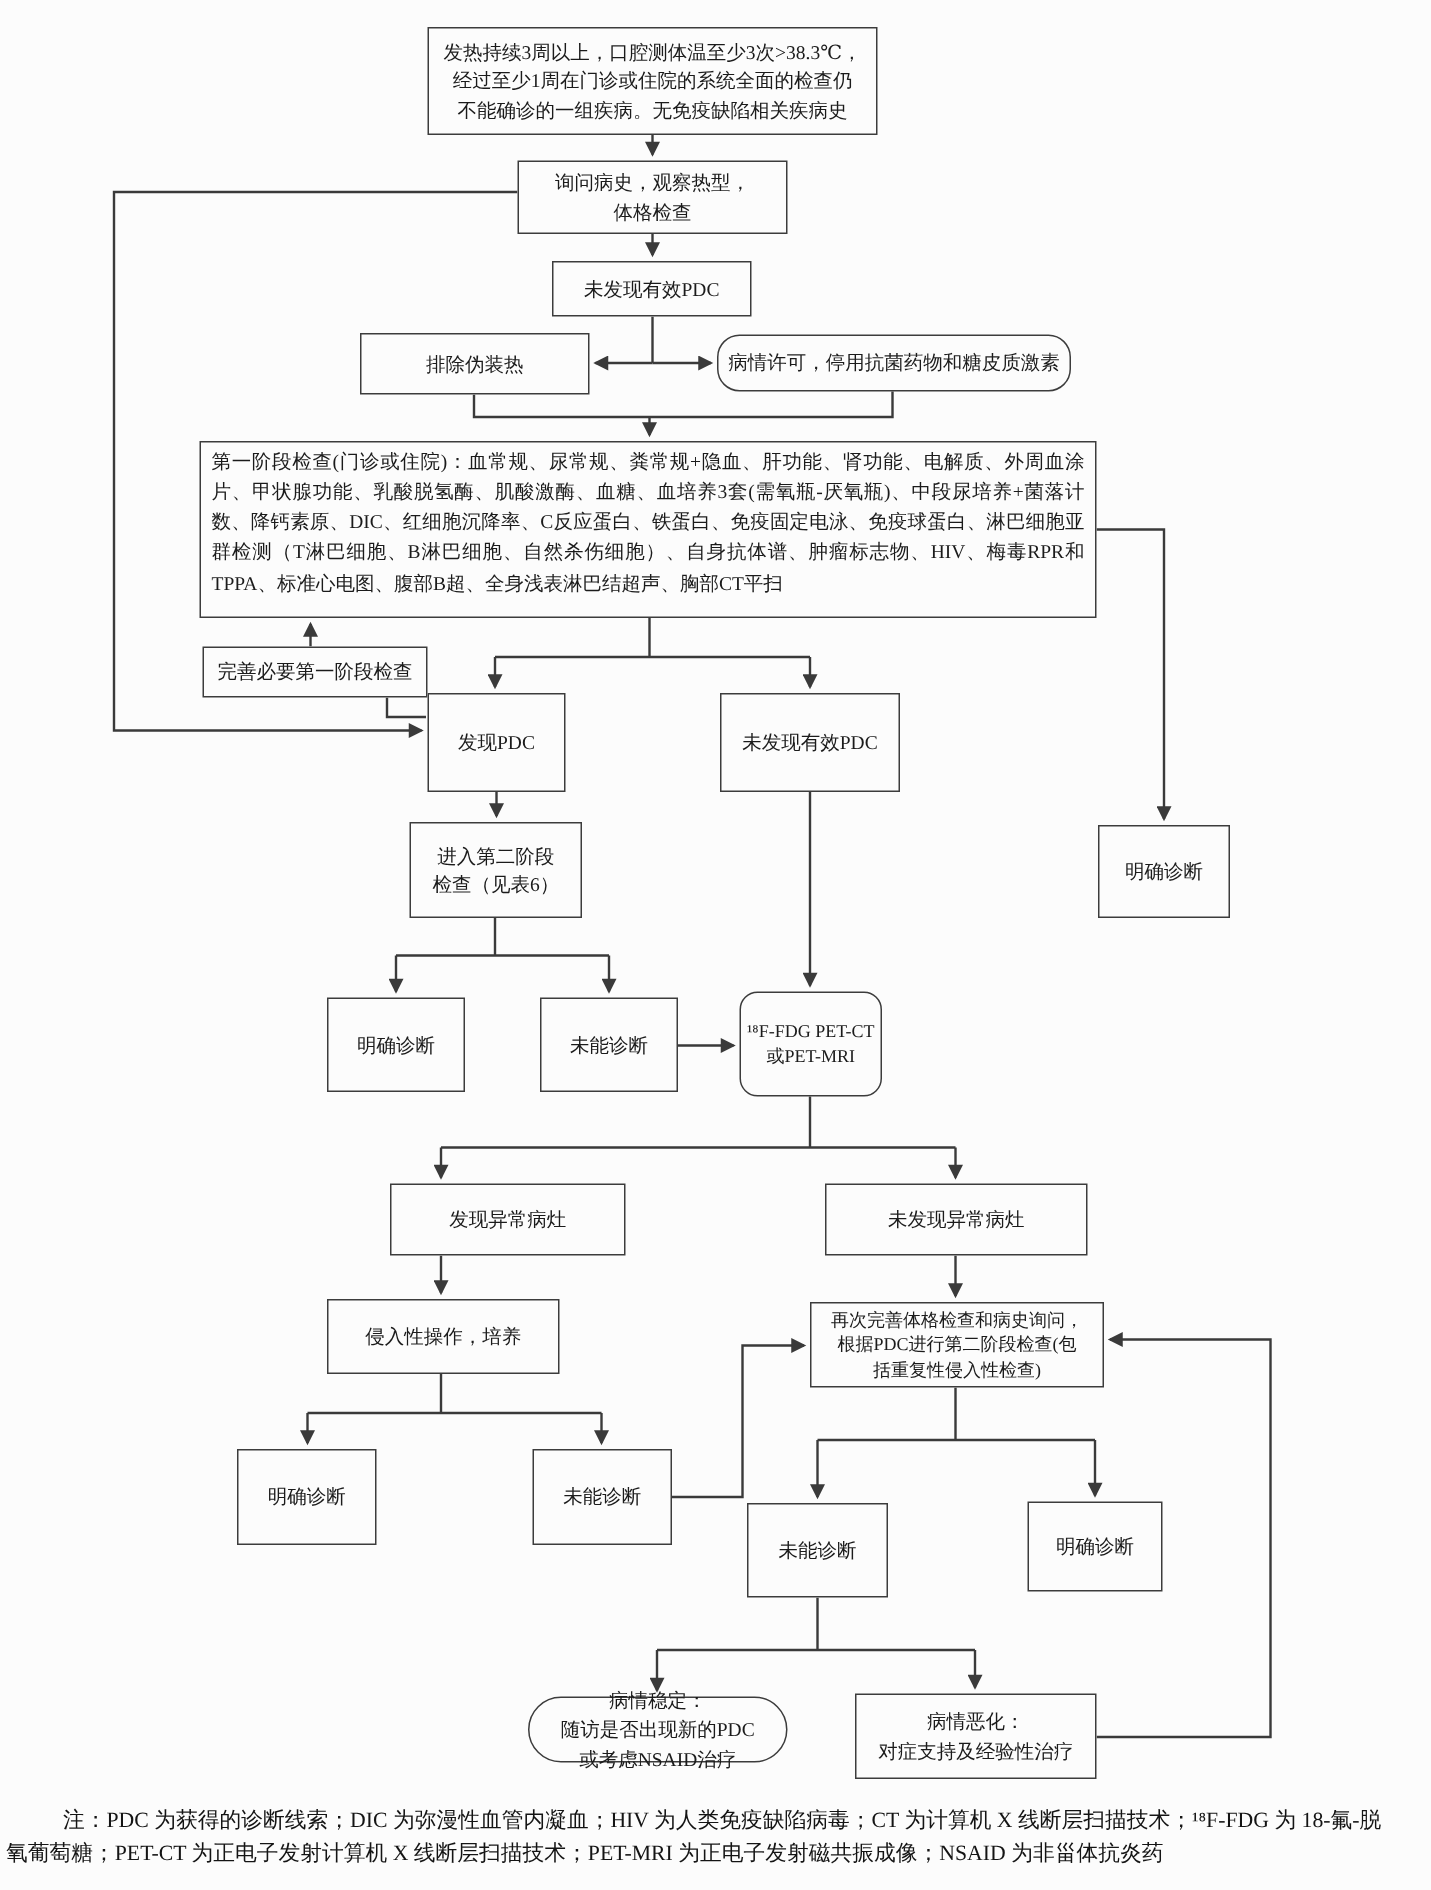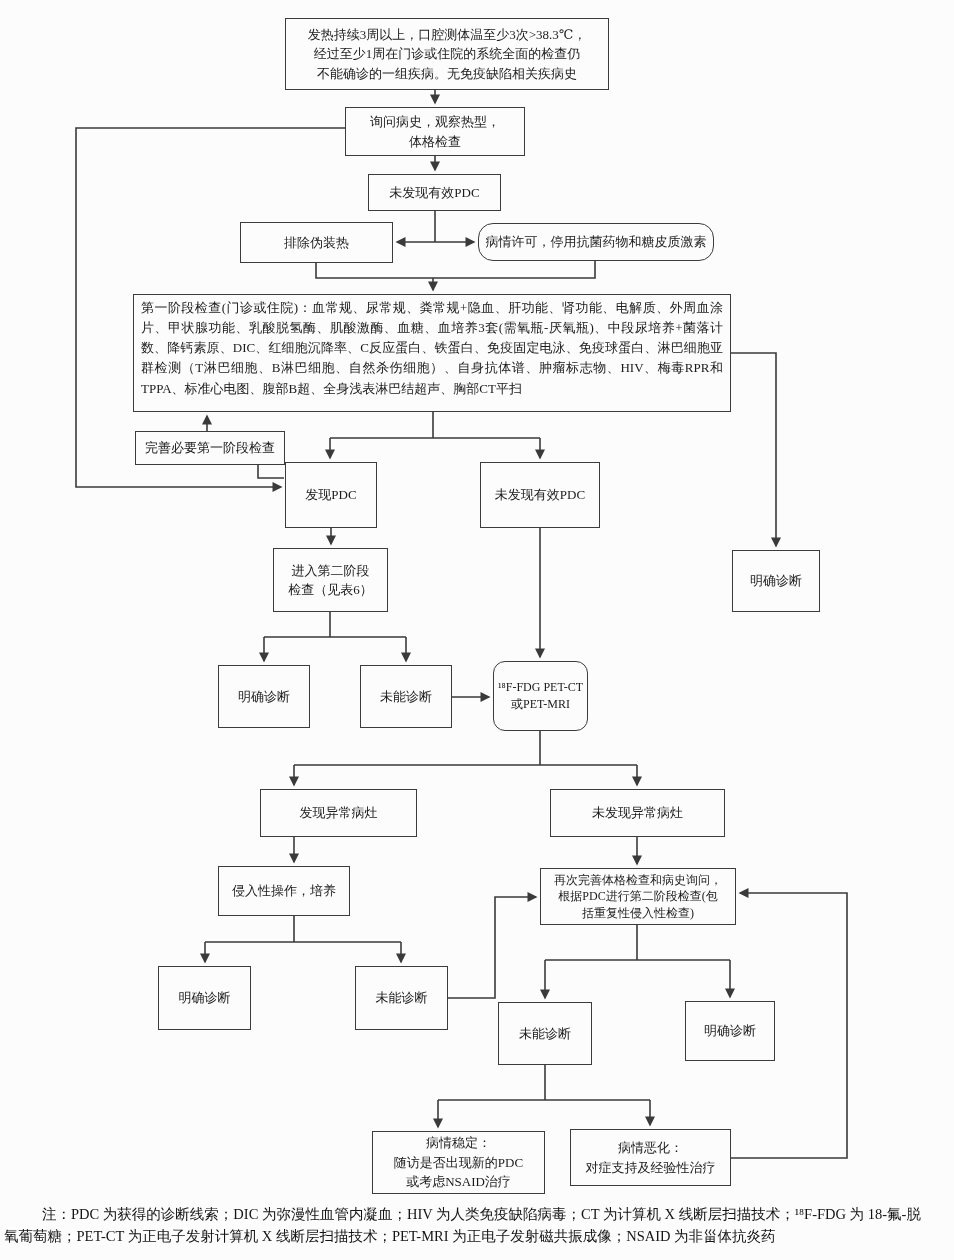--- a/index.html
+++ b/index.html
@@ -93,21 +93,21 @@
       <line x1="730" y1="960" x2="730" y2="997" marker-end="url(#ah)"></line>
 
       <path d="M545,1065 V1100 M438,1100 H650"></path>
       <line x1="438" y1="1100" x2="438" y2="1127" marker-end="url(#ah)"></line>
       <line x1="650" y1="1100" x2="650" y2="1125" marker-end="url(#ah)"></line>
 
       <polyline points="731,1158 847,1158 847,893 740,893" marker-end="url(#ah)"></polyline>
     </g>
   </svg>
 
-  <div class="node" style="left:285px;top:18px;width:324px;height:72px;">发热持续3周以上，口腔测体温至少3次&gt;38.3℃，
+  <div class="node" style="left:285px;top:18px;width:300px;height:72px;">发热持续3周以上，口腔测体温至少3次&gt;38.3℃，
 经过至少1周在门诊或住院的系统全面的检查仍
 不能确诊的一组疾病。无免疫缺陷相关疾病史</div>
 
   <div class="node" style="left:345px;top:107px;width:180px;height:49px;">询问病史，观察热型，
 体格检查</div>
 
   <div class="node" style="left:368px;top:174px;width:133px;height:37px;">未发现有效PDC</div>
 
   <div class="node" style="left:240px;top:222px;width:153px;height:41px;">排除伪装热</div>
 
@@ -130,35 +130,35 @@
 
   <div class="node" style="left:360px;top:665px;width:92px;height:63px;">未能诊断</div>
 
   <div class="node small" style="left:493px;top:661px;width:95px;height:70px;border-radius:12px;">¹⁸F-FDG PET-CT
 或PET-MRI</div>
 
   <div class="node" style="left:215px;top:789px;width:157px;height:48px;margin-left:45px;">发现异常病灶</div>
 
   <div class="node" style="left:550px;top:789px;width:175px;height:48px;">未发现异常病灶</div>
 
-  <div class="node" style="left:218px;top:866px;width:132px;height:50px;">侵入性操作，培养</div>
+  <div class="node" style="left:218px;top:866px;width:155px;height:50px;">侵入性操作，培养</div>
 
   <div class="node small" style="left:540px;top:868px;width:196px;height:57px;">再次完善体格检查和病史询问，
 根据PDC进行第二阶段检查(包
 括重复性侵入性检查)</div>
 
   <div class="node" style="left:158px;top:966px;width:93px;height:64px;">明确诊断</div>
 
   <div class="node" style="left:355px;top:966px;width:93px;height:64px;">未能诊断</div>
 
   <div class="node" style="left:498px;top:1002px;width:94px;height:63px;">未能诊断</div>
 
   <div class="node" style="left:685px;top:1001px;width:90px;height:60px;">明确诊断</div>
 
-  <div class="node" style="left:372px;top:1131px;width:173px;height:63px;">病情稳定：
+  <div class="node" style="left:352px;top:1131px;width:173px;height:44px;border-radius:24px;">病情稳定：
 随访是否出现新的PDC
 或考虑NSAID治疗</div>
 
   <div class="node" style="left:570px;top:1129px;width:161px;height:57px;">病情恶化：
 对症支持及经验性治疗</div>
 
   <div id="footnote">
     <div class="fl1">注：PDC 为获得的诊断线索；DIC 为弥漫性血管内凝血；HIV 为人类免疫缺陷病毒；CT 为计算机 X 线断层扫描技术；¹⁸F-FDG 为 18-氟-脱</div>
     <div class="fl2">氧葡萄糖；PET-CT 为正电子发射计算机 X 线断层扫描技术；PET-MRI 为正电子发射磁共振成像；NSAID 为非甾体抗炎药</div>
   </div>

